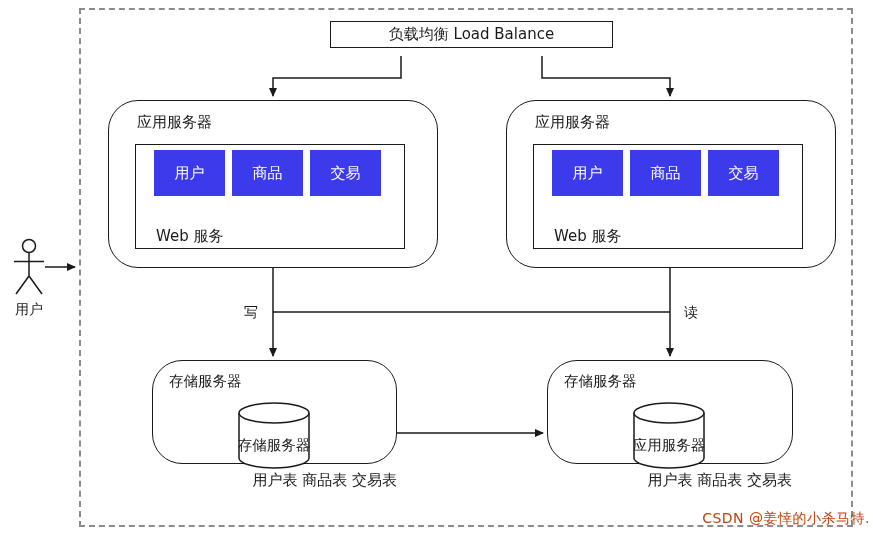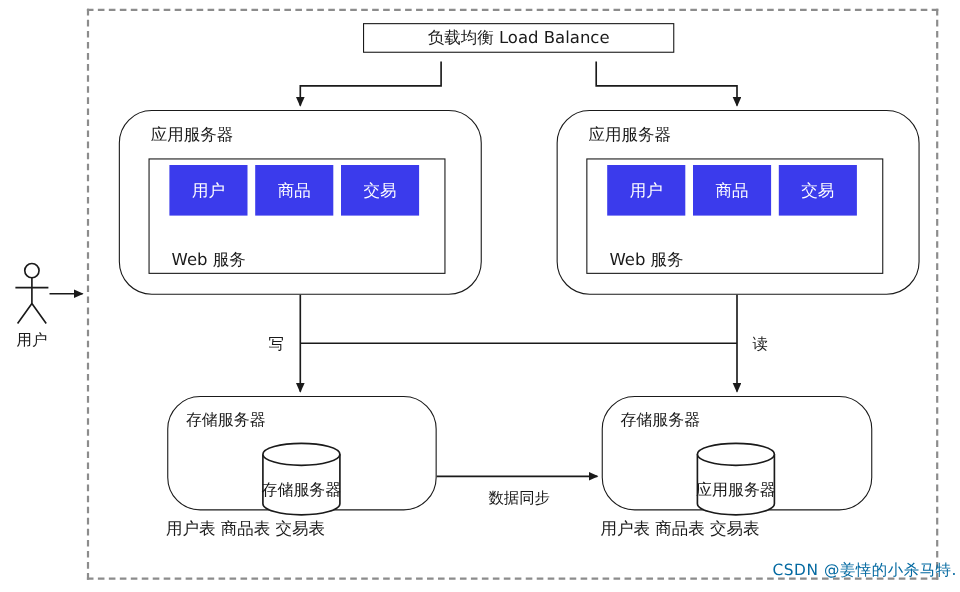--- a/index.html
+++ b/index.html
@@ -28,21 +28,21 @@
   .chip {
     width:71px; height:46px; display:flex; align-items:center; justify-content:center;
     color:#fff; font-size:15px; background:#3b3bec;
   }
   .web-label { position:absolute; left:20px; bottom:2px; font-size:15px; }
   .store { top:360px; height:104px; }
   .store .node-title { left:16px; top:11px; font-size:14.5px; }
   .overlay { position:absolute; left:0; top:0; z-index:2; pointer-events:none; }
   .toplabel { position:absolute; z-index:3; font-size:14px; white-space:nowrap; }
   .db-label { text-align:center; width:80px; font-size:14.5px; }
-  .tables { text-align:left; width:246px; font-size:15px; }
+  .tables { text-align:right; width:246px; font-size:15px; }
   .center { text-align:center; }
   .watermark {
     position:absolute; z-index:3; left:640px; top:510px; width:230px;
     text-align:right; font-size:14px; color:#cbc5c5; letter-spacing:0.5px; white-space:nowrap;
   }
 </style>
 </head>
 <body>
 
 <div class="stage">
@@ -116,21 +116,20 @@
 
       <g fill="#fff">
         <path d="M634,413 L634,458 A35,10 0 0 0 704,458 L704,413"></path>
         <ellipse cx="669" cy="413" rx="35" ry="10"></ellipse>
       </g>
     </g>
   </svg>
 
   <div class="toplabel" style="left:244px;top:304px">写</div>
   <div class="toplabel" style="left:684px;top:304px">读</div>
-  <div class="toplabel center" style="left:412px;top:444px;width:120px">数据同步</div>
   <div class="toplabel center" style="left:7px;top:301px;width:44px">用户</div>
   <div class="toplabel db-label" style="left:234px;top:436px">存储服务器</div>
   <div class="toplabel db-label" style="left:629px;top:436px">应用服务器</div>
   <div class="toplabel tables" style="left:151px;top:471px">用户表 商品表 交易表</div>
   <div class="toplabel tables" style="left:546px;top:471px">用户表 商品表 交易表</div>
 
-  <div class="watermark" style="color: #0369a1;">CSDN @姜悻的小杀马特.</div>
+  <div class="watermark" style="color: #c2410c;">CSDN @姜悻的小杀马特.</div>
 </div>
 
 </body></html>

